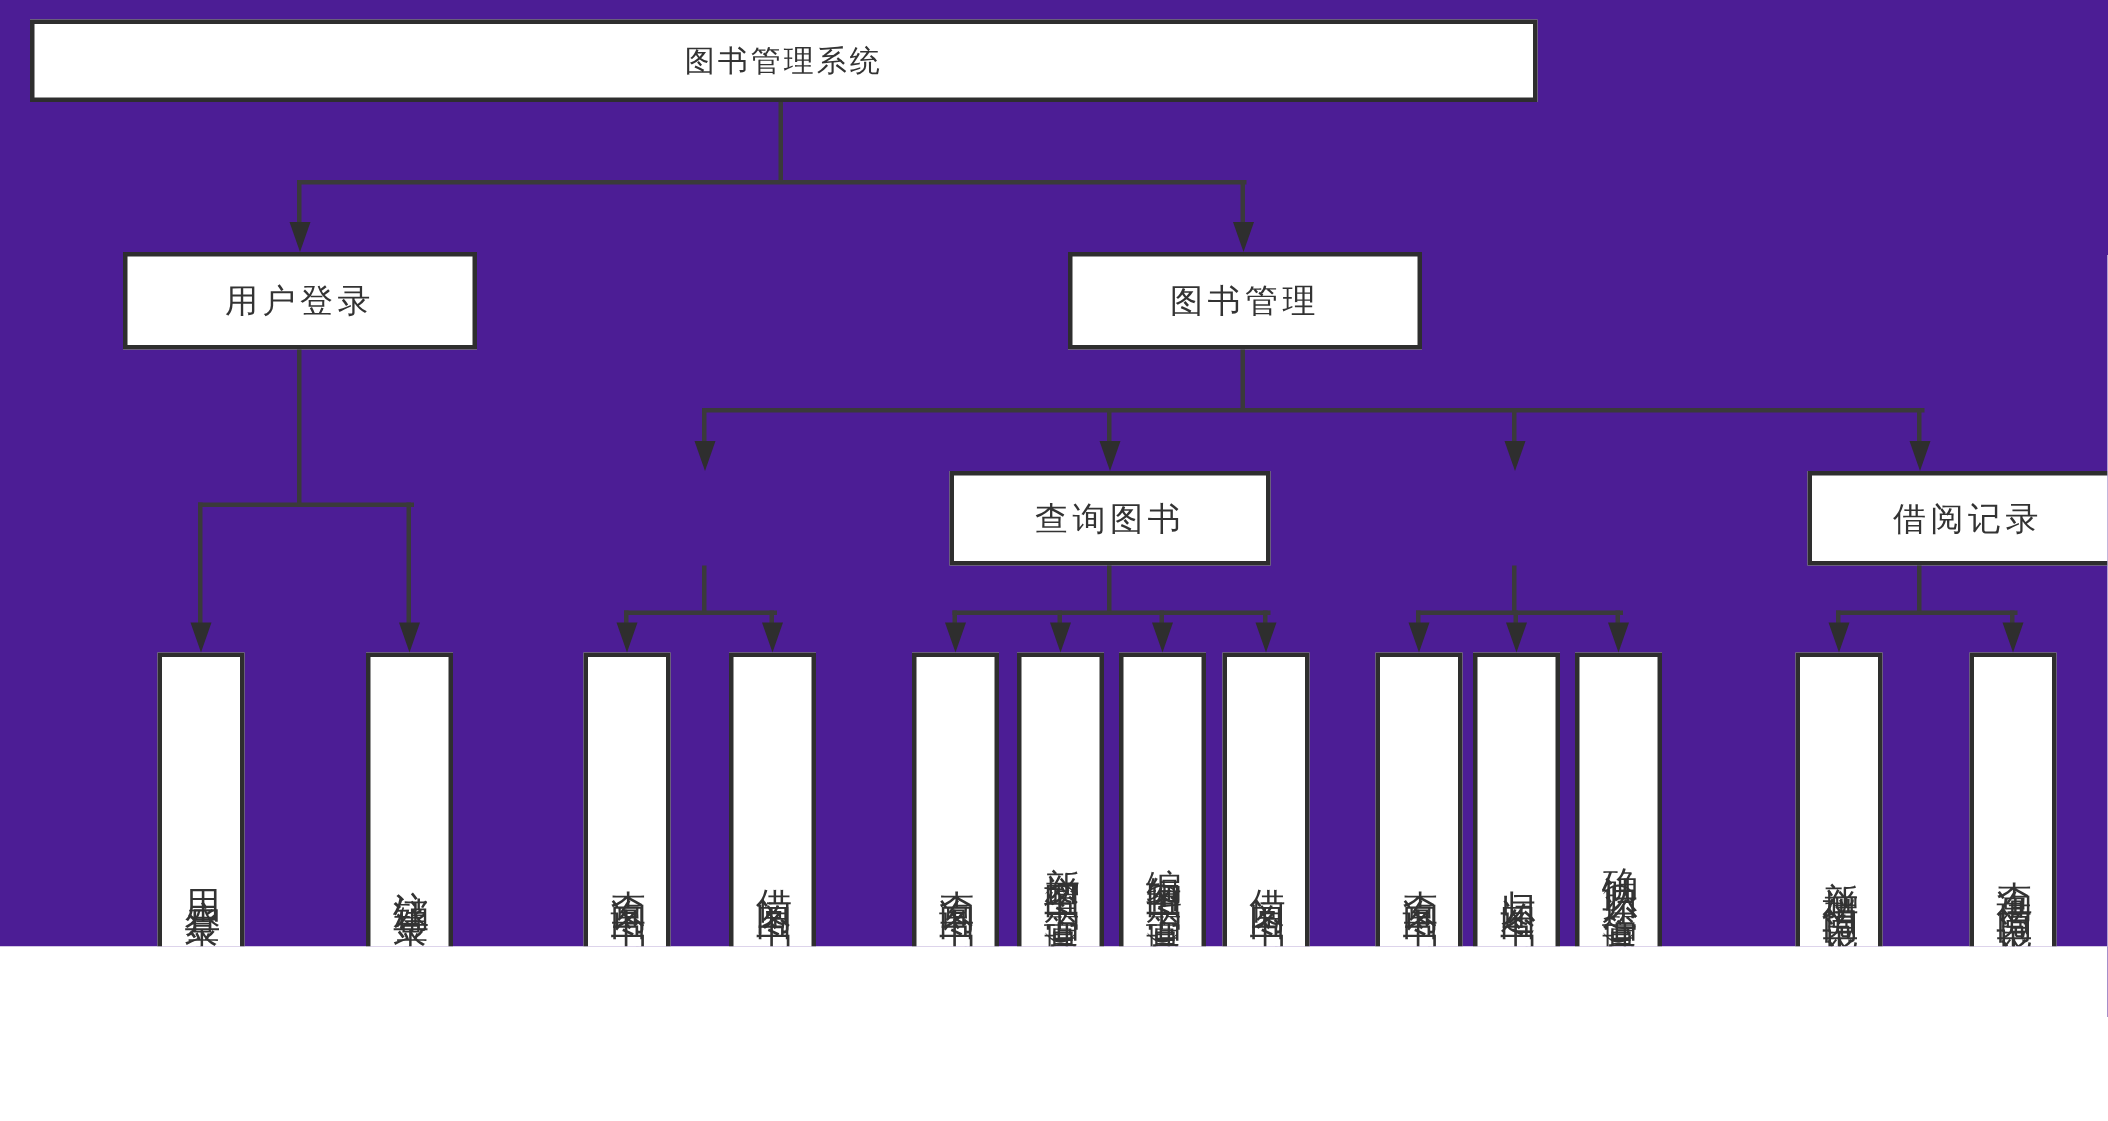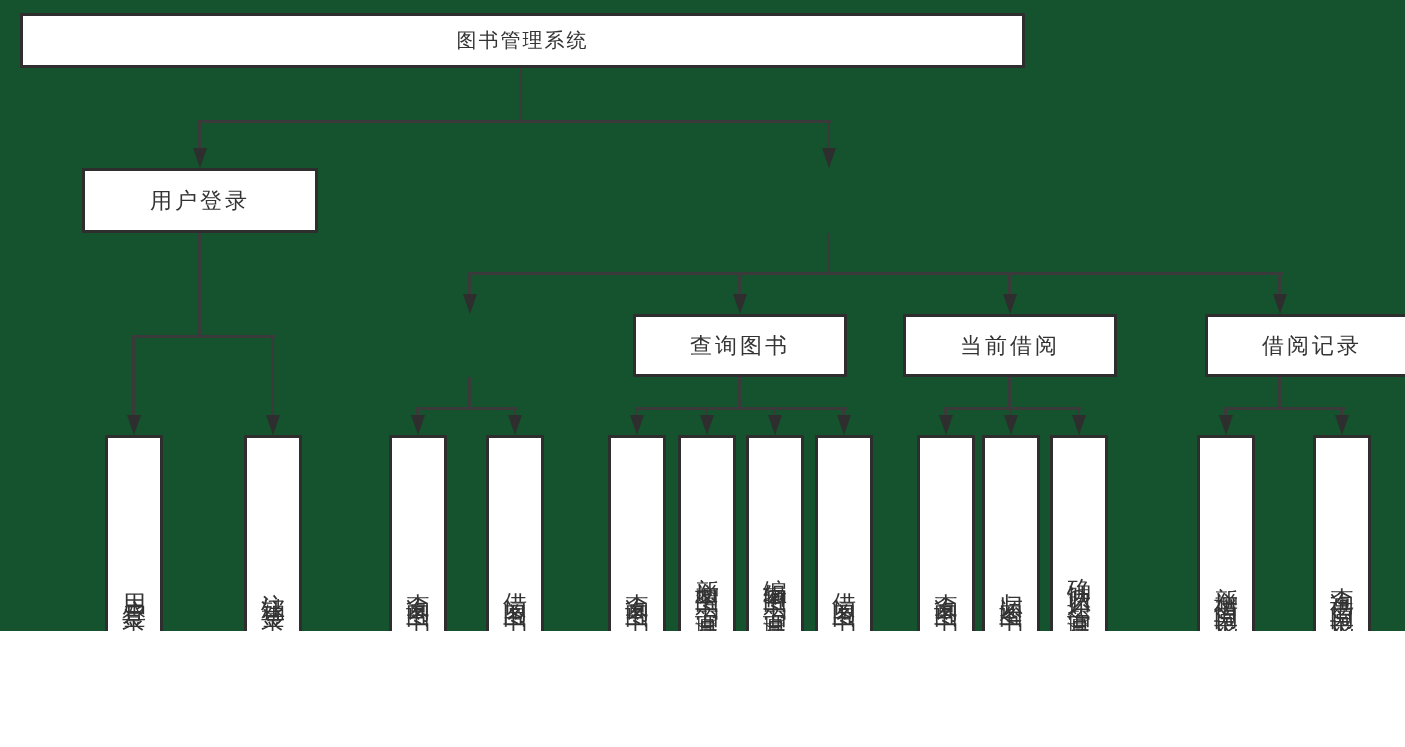--- a/index.html
+++ b/index.html
@@ -1,17 +1,17 @@
 <!DOCTYPE html>
 <html><head>
 <meta charset="utf-8">
 <style>
   html,body{margin:0;padding:0;background:#ffffff;}
   body{font-family:"Liberation Sans","DejaVu Sans",sans-serif;}
-  #canvas{position:relative;width:1405px;height:631px;background:#14532d;overflow:hidden;}
+  #canvas{position:relative;width:1405px;height:631px;background:#4c1d95;overflow:hidden;}
 
   .box{
     position:absolute;
     background:#ffffff;
     border:3px solid #2e2e2e;
     box-sizing:border-box;
     display:flex;align-items:center;justify-content:center;
     color:#333333;
   }
   .root-box{font-size:20px;letter-spacing:2px;}
@@ -51,26 +51,26 @@
 
 <div id="canvas">
 
   <div class="box root-box" style="left:20px;top:13px;width:1005px;height:55px;">
     <span>图书管理系统</span>
   </div>
 
   <div class="box l2-box" style="left:82px;top:168px;width:236px;height:65px;">
     <span>用户登录</span>
   </div>
+  <div class="box l2-box" style="left:712px;top:168px;width:236px;height:65px;">
+    <span>图书管理</span>
+  </div>
 
   <div class="box l3-box" style="left:633px;top:314px;width:214px;height:63px;">
     <span>查询图书</span>
-  </div>
-  <div class="box l3-box" style="left:903px;top:314px;width:214px;height:63px;">
-    <span>当前借阅</span>
   </div>
   <div class="box l3-box" style="left:1173px;top:314px;width:214px;height:63px;margin-left:32px;">
     <span>借阅记录</span>
   </div>
 
   <div class="box leaf" style="left:105px;top:435px;">
     <span class="vtxt">用户登录</span>
   </div>
   <div class="box leaf" style="left:244px;top:435px;">
     <span class="vtxt">注销登录</span>

